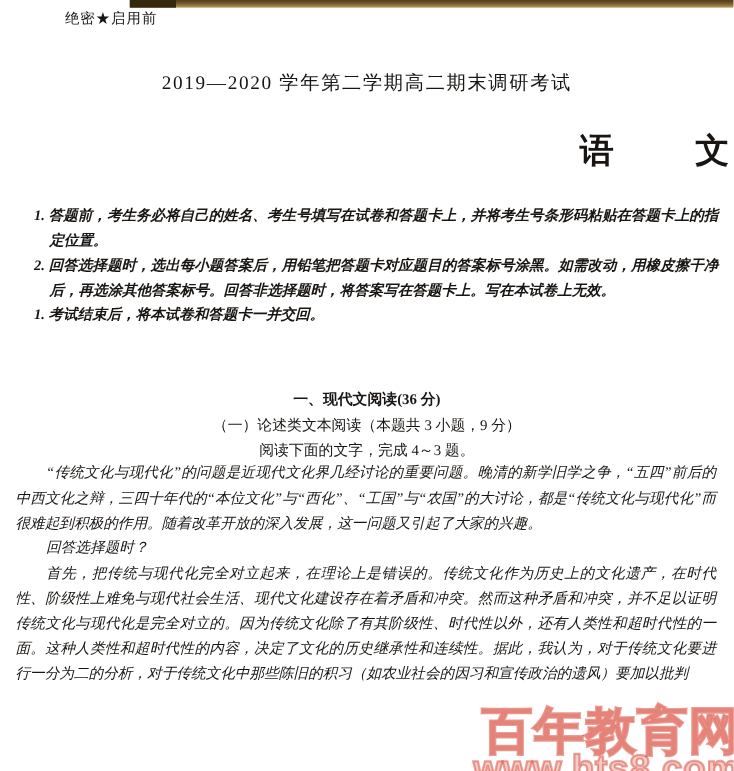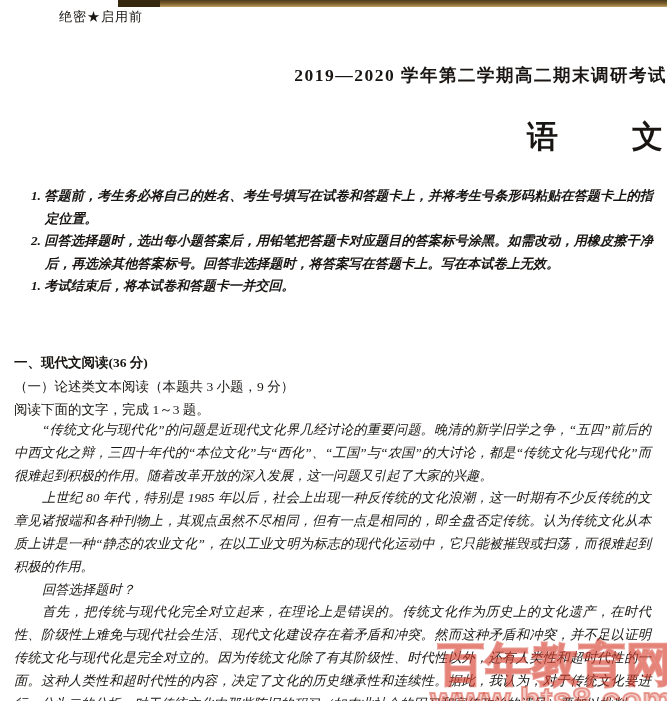--- a/index.html
+++ b/index.html
@@ -23,42 +23,42 @@
     background:#35280f;
   }
 
   .classification{
     position:absolute;top:8px;left:14px;
     font-size:13px;font-weight:normal;letter-spacing:1px;margin-left:45px;
   }
 
   .exam-title{
     position:absolute;top:63px;left:0;right:0;
-    text-align:right;font-size:17.5px;font-weight:bold;letter-spacing:1.5px;
+    text-align:center;font-size:17.5px;font-weight:normal;letter-spacing:1.5px;
   }
 
   .subject-title{
     position:absolute;top:116px;left:0;right:0;
     text-align:right;font-size:31px;font-weight:bold;letter-spacing:4px;
   }
 
   .notice{
     position:absolute;top:185px;left:14px;right:14px;
     font-size:13.2px;line-height:22.5px;
   }
   .notice-title{font-weight:bold;}
   .notice-item{
     font-style:italic;font-weight:bold;
     margin-left:17px;padding-left:14px;text-indent:-14px;
     text-align:justify;
   }
 
   .section{
     position:absolute;top:351px;left:14px;right:14px;
-    font-size:13.5px;line-height:23.5px;
+    font-size:13.5px;line-height:23.5px;text-align:center;
   }
   .section-heading{font-weight:bold;}
   .section-sub{}
 
   .passage{
     position:absolute;top:419px;left:14px;right:16px;
     font-size:13.3px;line-height:22.8px;
     font-style:italic;
     text-align:justify;
   }
@@ -97,26 +97,25 @@
 
   <div class="notice">
     <div class="notice-item">1. 答题前，考生务必将自己的姓名、考生号填写在试卷和答题卡上，并将考生号条形码粘贴在答题卡上的指定位置。</div>
     <div class="notice-item">2. 回答选择题时，选出每小题答案后，用铅笔把答题卡对应题目的答案标号涂黑。如需改动，用橡皮擦干净后，再选涂其他答案标号。回答非选择题时，将答案写在答题卡上。写在本试卷上无效。</div>
     <div class="notice-item">1. 考试结束后，将本试卷和答题卡一并交回。</div>
   </div>
 
   <div class="section">
     <div class="section-heading">一、现代文阅读(36 分)</div>
     <div class="section-sub">（一）论述类文本阅读（本题共 3 小题，9 分）</div>
-    <div class="section-sub">阅读下面的文字，完成 1～3 题。</div>
+    <div class="section-sub">阅读下面的文字，完成 4～3 题。</div>
   </div>
 
   <div class="passage">
     <p>“传统文化与现代化”的问题是近现代文化界几经讨论的重要问题。晚清的新学旧学之争，“五四”前后的中西文化之辩，三四十年代的“本位文化”与“西化”、“工国”与“农国”的大讨论，都是“传统文化与现代化”而很难起到积极的作用。随着改革开放的深入发展，这一问题又引起了大家的兴趣。</p>
-    <p>上世纪 80 年代，特别是 1985 年以后，社会上出现一种反传统的文化浪潮，这一时期有不少反传统的文章见诸报端和各种刊物上，其观点虽然不尽相同，但有一点是相同的，即全盘否定传统。认为传统文化从本质上讲是一种“静态的农业文化”，在以工业文明为标志的现代化运动中，它只能被摧毁或扫荡，而很难起到积极的作用。</p>
     <p>回答选择题时？</p>
     <p>首先，把传统与现代化完全对立起来，在理论上是错误的。传统文化作为历史上的文化遗产，在时代性、阶级性上难免与现代社会生活、现代文化建设存在着矛盾和冲突。然而这种矛盾和冲突，并不足以证明传统文化与现代化是完全对立的。因为传统文化除了有其阶级性、时代性以外，还有人类性和超时代性的一面。这种人类性和超时代性的内容，决定了文化的历史继承性和连续性。据此，我认为，对于传统文化要进行一分为二的分析，对于传统文化中那些陈旧的积习（如农业社会的因习和宣传政治的遗风）要加以批判</p>
   </div>
 
   <div class="watermark">
     <div class="watermark-brand">百年教育网</div>
     <div class="watermark-url">www.hts8.com</div>
   </div>
 
 </div>

